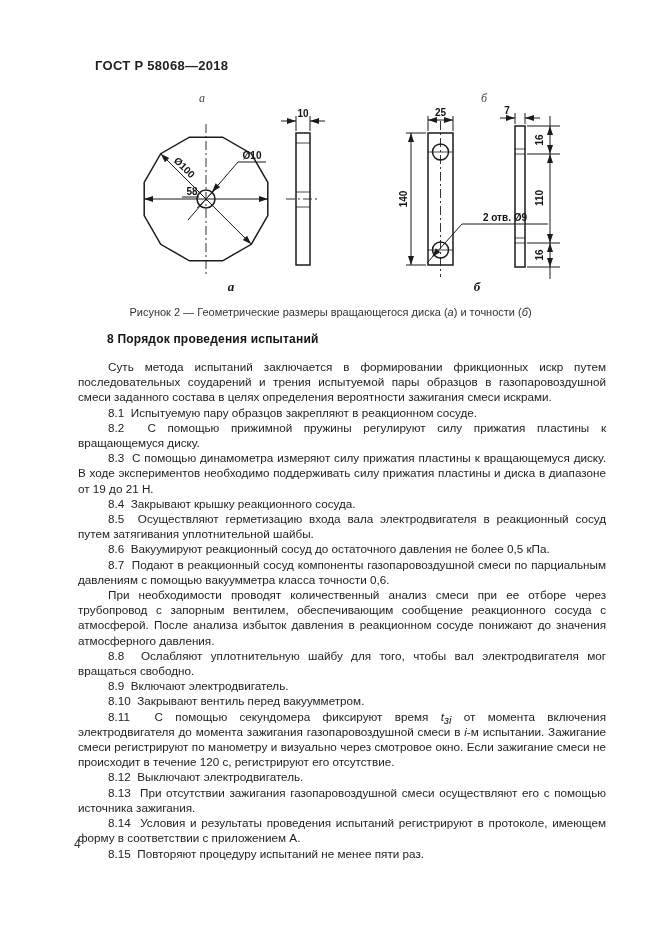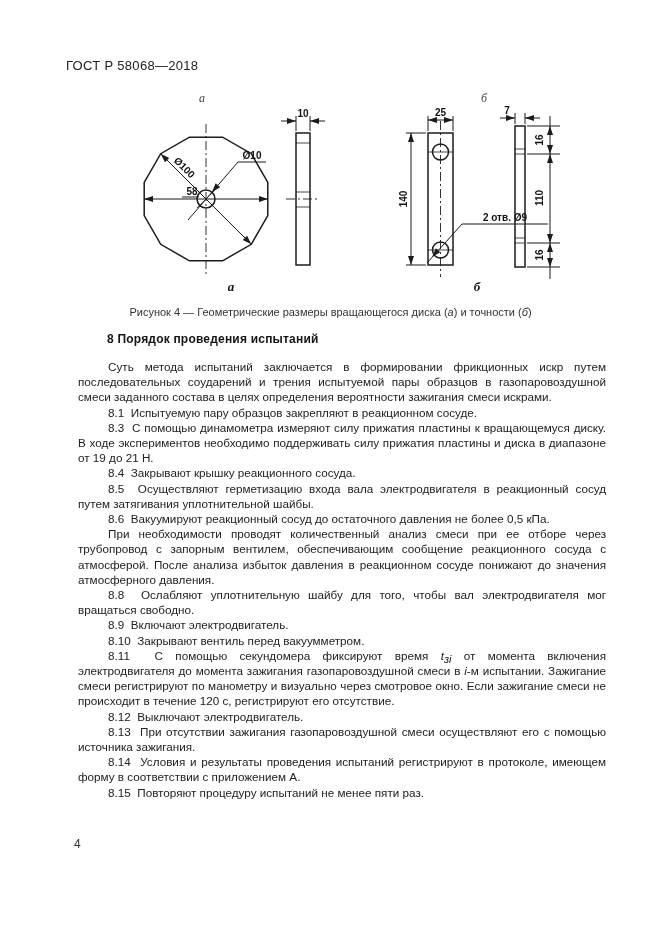--- a/index.html
+++ b/index.html
@@ -1,22 +1,22 @@
 <!DOCTYPE html>
 <html><head>
 <meta charset="utf-8">
 <style>
   html,body { margin:0; padding:0; }
   body {
     width:661px; height:935px; background:#ffffff; position:relative;
     font-family:"Liberation Sans", sans-serif; color:#1c1c1c; overflow:hidden;
   }
   .doc-header {
-    position:absolute; left:66px; top:58px;
-    font-size:13px; font-weight:normal; letter-spacing:0.3px; color:#222;
+    position:absolute; left:95px; top:58px;
+    font-size:13px; font-weight:bold; letter-spacing:0.3px; color:#222;
   }
   .figure-wrap { position:absolute; left:100px; top:90px; width:500px; height:212px; }
   .figure-caption {
     position:absolute; left:0; top:306px; width:661px; text-align:center;
     font-size:11px; color:#333;
   }
   .section-heading {
     position:absolute; left:107px; top:332px;
     font-size:12px; font-weight:bold; color:#151515; letter-spacing:0.2px;
   }
@@ -151,31 +151,33 @@
     <text class="dimlbl" x="443" y="50" text-anchor="middle" transform="rotate(-90 443 50)">16</text>
     <text class="dimlbl" x="443" y="108" text-anchor="middle" transform="rotate(-90 443 108)">110</text>
     <text class="dimlbl" x="443" y="165" text-anchor="middle" transform="rotate(-90 443 165)">16</text>
   </g>
 
   <text class="viewlbl-bot" x="131" y="201" text-anchor="middle">а</text>
   <text class="viewlbl-bot" x="377" y="201" text-anchor="middle">б</text>
 </svg>
 </div>
 
-<div class="figure-caption"><span>Рисунок 4 — Геометрические размеры вращающегося диска (</span><i>а</i><span>) и точности (</span><i>б</i><span>)</span></div>
+<div class="figure-caption"><span>Рисунок 2 — Геометрические размеры вращающегося диска (</span><i>а</i><span>) и точности (</span><i>б</i><span>)</span></div>
 
 <div class="section-heading">8  Порядок проведения испытаний</div>
 
 <div class="section-body">
     <p class="para"><span>Суть метода испытаний заключается в формировании фрикционных искр путем последовательных соударений и трения испытуемой пары образцов в газопаровоздушной смеси заданного состава в целях определения вероятности зажигания смеси искрами.</span></p>
     <p class="para"><span>8.1&nbsp; Испытуемую пару образцов закрепляют в реакционном сосуде.</span></p>
+    <p class="para"><span>8.2&nbsp; С помощью прижимной пружины регулируют силу прижатия пластины к вращающемуся диску.</span></p>
     <p class="para"><span>8.3&nbsp; С помощью динамометра измеряют силу прижатия пластины к вращающемуся диску. В ходе экспериментов необходимо поддерживать силу прижатия пластины и диска в диапазоне от 19 до 21 Н.</span></p>
     <p class="para"><span>8.4&nbsp; Закрывают крышку реакционного сосуда.</span></p>
     <p class="para"><span>8.5&nbsp; Осуществляют герметизацию входа вала электродвигателя в реакционный сосуд путем затягивания уплотнительной шайбы.</span></p>
     <p class="para"><span>8.6&nbsp; Вакуумируют реакционный сосуд до остаточного давления не более 0,5 кПа.</span></p>
+    <p class="para"><span>8.7&nbsp; Подают в реакционный сосуд компоненты газопаровоздушной смеси по парциальным давлениям с помощью вакуумметра класса точности 0,6.</span></p>
     <p class="para"><span>При необходимости проводят количественный анализ смеси при ее отборе через трубопровод с запорным вентилем, обеспечивающим сообщение реакционного сосуда с атмосферой. После анализа избыток давления в реакционном сосуде понижают до значения атмосферного давления.</span></p>
     <p class="para"><span>8.8&nbsp; Ослабляют уплотнительную шайбу для того, чтобы вал электродвигателя мог вращаться свободно.</span></p>
     <p class="para"><span>8.9&nbsp; Включают электродвигатель.</span></p>
     <p class="para"><span>8.10&nbsp; Закрывают вентиль перед вакуумметром.</span></p>
     <p class="para"><span>8.11&nbsp; С помощью секундомера фиксируют время </span><i>t</i><sub class="subit">зi</sub><span> от момента включения электродвигателя до момента зажигания газопаровоздушной смеси в </span><i>i</i><span>-м испытании. Зажигание смеси регистрируют по манометру и визуально через смотровое окно. Если зажигание смеси не происходит в течение 120 с, регистрируют его отсутствие.</span></p>
     <p class="para"><span>8.12&nbsp; Выключают электродвигатель.</span></p>
     <p class="para"><span>8.13&nbsp; При отсутствии зажигания газопаровоздушной смеси осуществляют его с помощью источника зажигания.</span></p>
     <p class="para"><span>8.14&nbsp; Условия и результаты проведения испытаний регистрируют в протоколе, имеющем форму в соответствии с приложением А.</span></p>
     <p class="para"><span>8.15&nbsp; Повторяют процедуру испытаний не менее пяти раз.</span></p>
   </div>

